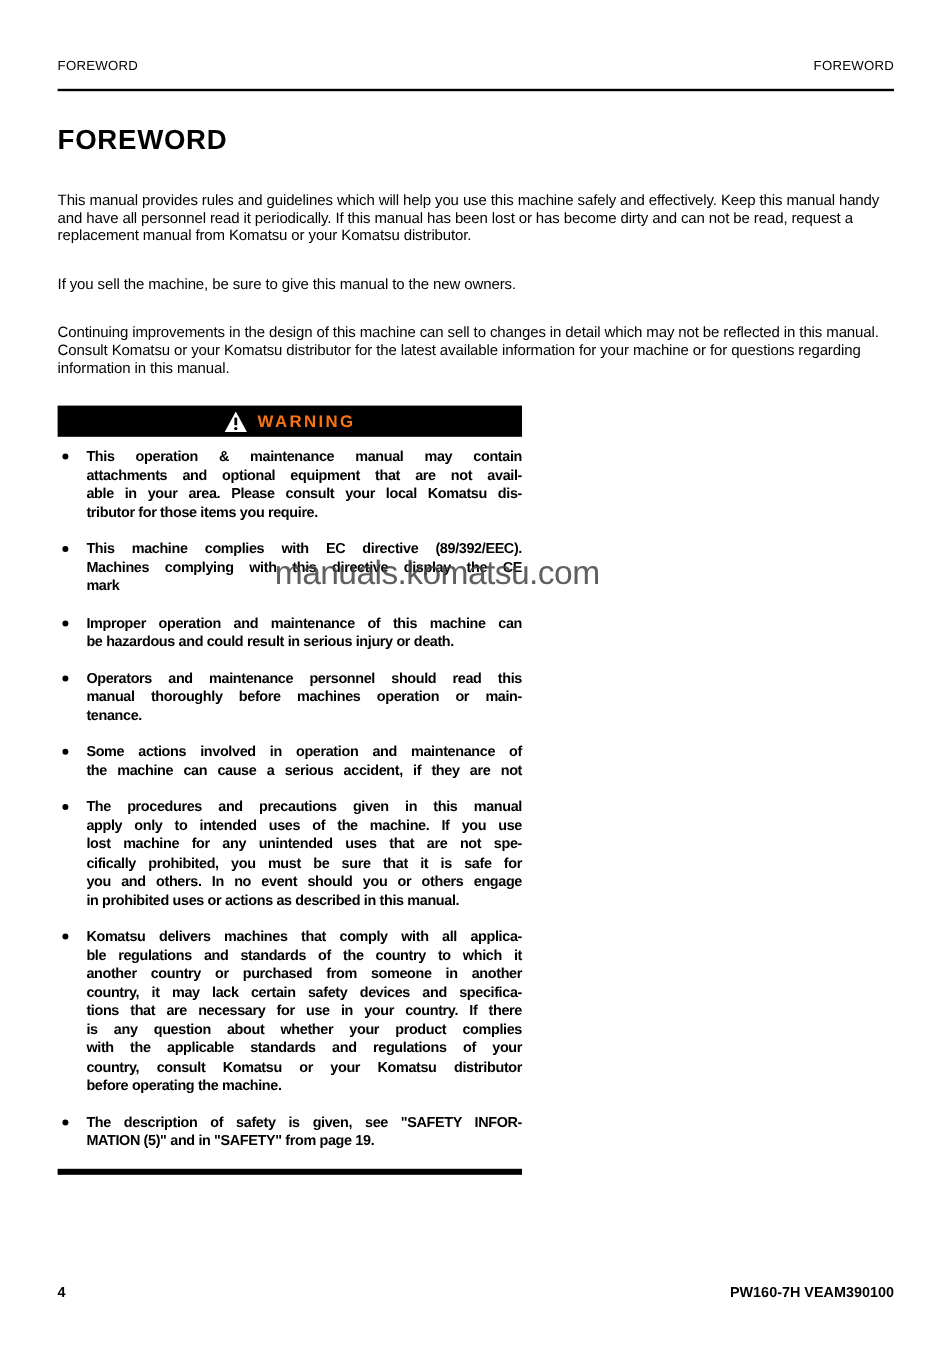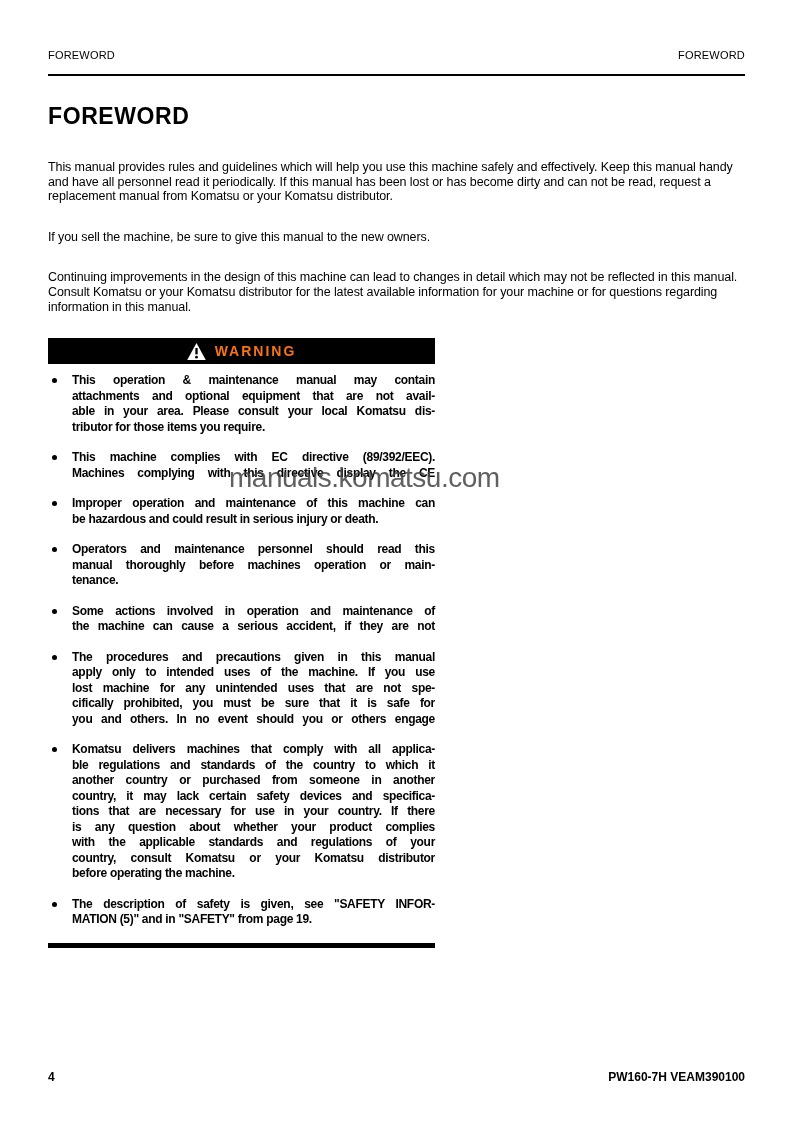--- a/index.html
+++ b/index.html
@@ -85,21 +85,21 @@
   <div class="running-header">
     <span>FOREWORD</span>
     <span>FOREWORD</span>
   </div>
 
   <h1 class="page-title">FOREWORD</h1>
 
   <div class="intro">
       <div class="para">This manual provides rules and guidelines which will help you use this machine safely and effectively. Keep this manual handy and have all personnel read it periodically. If this manual has been lost or has become dirty and can not be read, request a replacement manual from Komatsu or your Komatsu distributor.</div>
       <div class="para">If you sell the machine, be sure to give this manual to the new owners.</div>
-      <div class="para">Continuing improvements in the design of this machine can lead to changes in detail which may not be reflected in this manual. Consult Komatsu or your Komatsu distributor for the latest available information for your machine or for questions regarding information in this manual.</div>
+      <div class="para">Continuing improvements in the design of this machine can sell to changes in detail which may not be reflected in this manual. Consult Komatsu or your Komatsu distributor for the latest available information for your machine or for questions regarding information in this manual.</div>
     </div>
 
   <div class="warning-block">
     <div class="warning-banner">
       <span>
         <svg class="tri-icon" width="19" height="17" viewBox="0 0 24 22" aria-hidden="true">
           <path d="M12 0 L24 22 H0 Z" fill="#ffffff"></path>
           <rect x="10.5" y="6.5" width="3" height="8.2" fill="#000000"></rect>
           <circle cx="12" cy="18.3" r="1.8" fill="#000000"></circle>
         </svg>
@@ -114,20 +114,21 @@
             <div class="bullet-line">attachments and optional equipment that are not avail-</div>
             <div class="bullet-line">able in your area. Please consult your local Komatsu dis-</div>
             <div class="bullet-line last">tributor for those items you require.</div>
           </div>
         </div>
         <div class="bullet-item">
           <span class="bullet-dot"></span>
           <div>
             <div class="bullet-line">This machine complies with EC directive (89/392/EEC).</div>
             <div class="bullet-line">Machines complying with this directive display the CE</div>
+            <div class="bullet-line last">mark</div>
           </div>
         </div>
         <div class="bullet-item">
           <span class="bullet-dot"></span>
           <div>
             <div class="bullet-line">Improper operation and maintenance of this machine can</div>
             <div class="bullet-line last">be hazardous and could result in serious injury or death.</div>
           </div>
         </div>
         <div class="bullet-item">
@@ -146,20 +147,21 @@
           </div>
         </div>
         <div class="bullet-item">
           <span class="bullet-dot"></span>
           <div>
             <div class="bullet-line">The procedures and precautions given in this manual</div>
             <div class="bullet-line">apply only to intended uses of the machine. If you use</div>
             <div class="bullet-line">lost machine for any unintended uses that are not spe-</div>
             <div class="bullet-line">cifically prohibited, you must be sure that it is safe for</div>
             <div class="bullet-line">you and others. In no event should you or others engage</div>
+            <div class="bullet-line last">in prohibited uses or actions as described in this manual.</div>
           </div>
         </div>
         <div class="bullet-item">
           <span class="bullet-dot"></span>
           <div>
             <div class="bullet-line">Komatsu delivers machines that comply with all applica-</div>
             <div class="bullet-line">ble regulations and standards of the country to which it</div>
             <div class="bullet-line">another country or purchased from someone in another</div>
             <div class="bullet-line">country, it may lack certain safety devices and specifica-</div>
             <div class="bullet-line">tions that are necessary for use in your country. If there</div>

